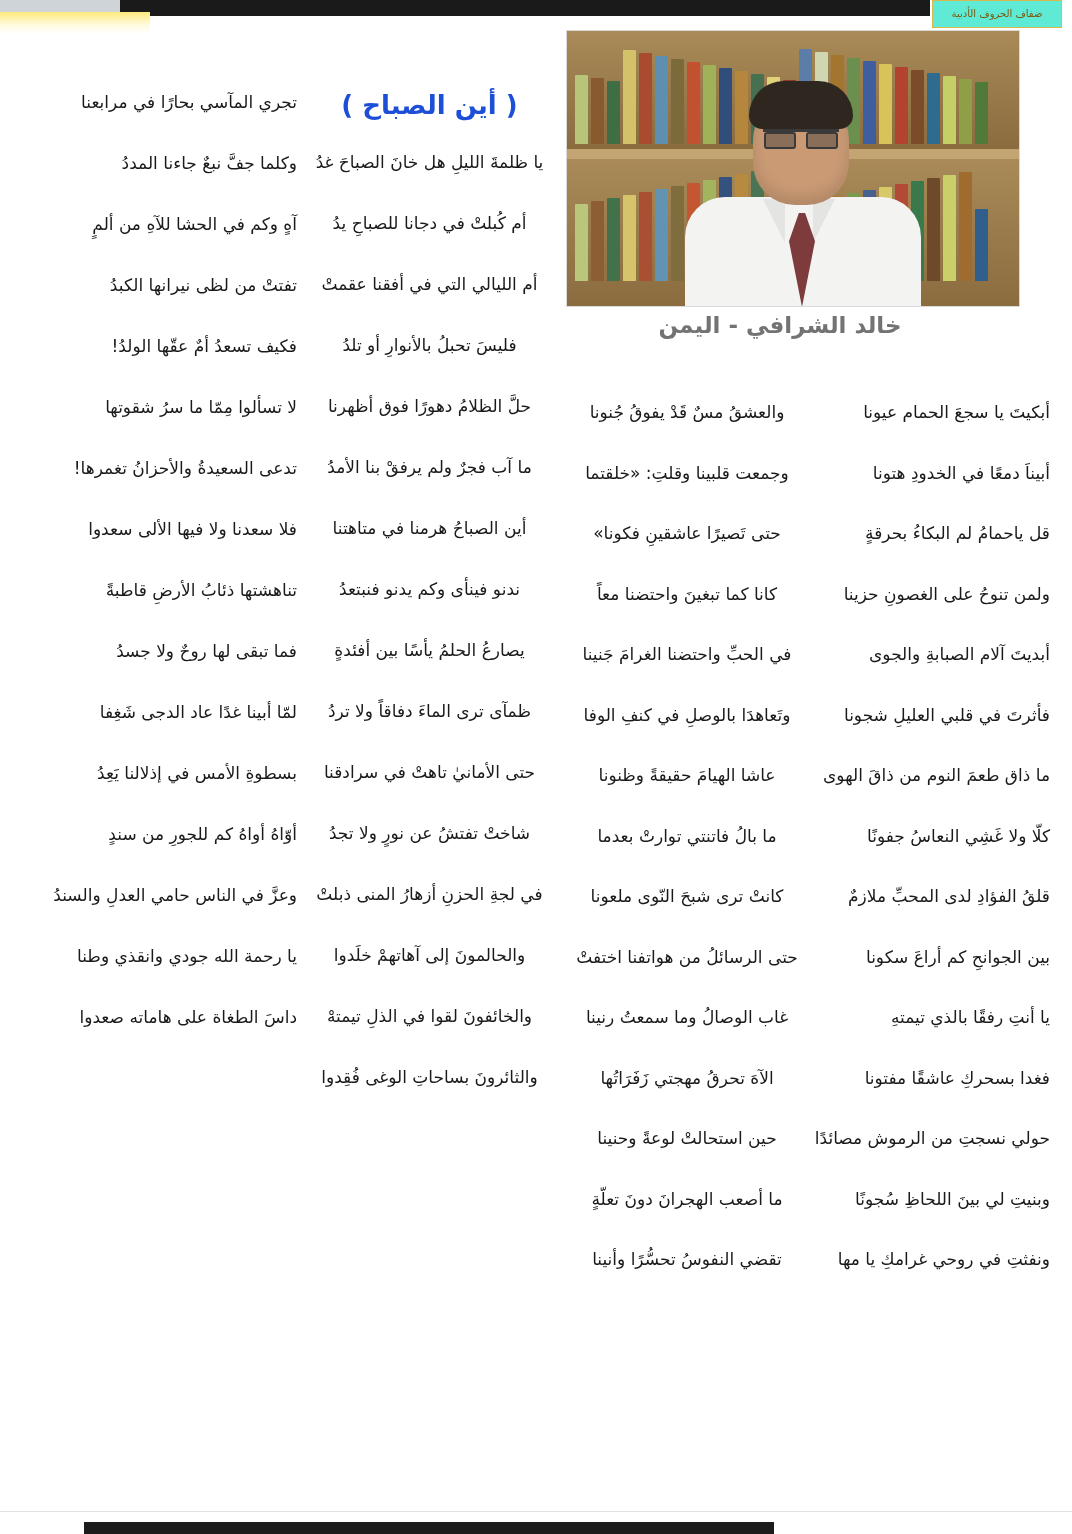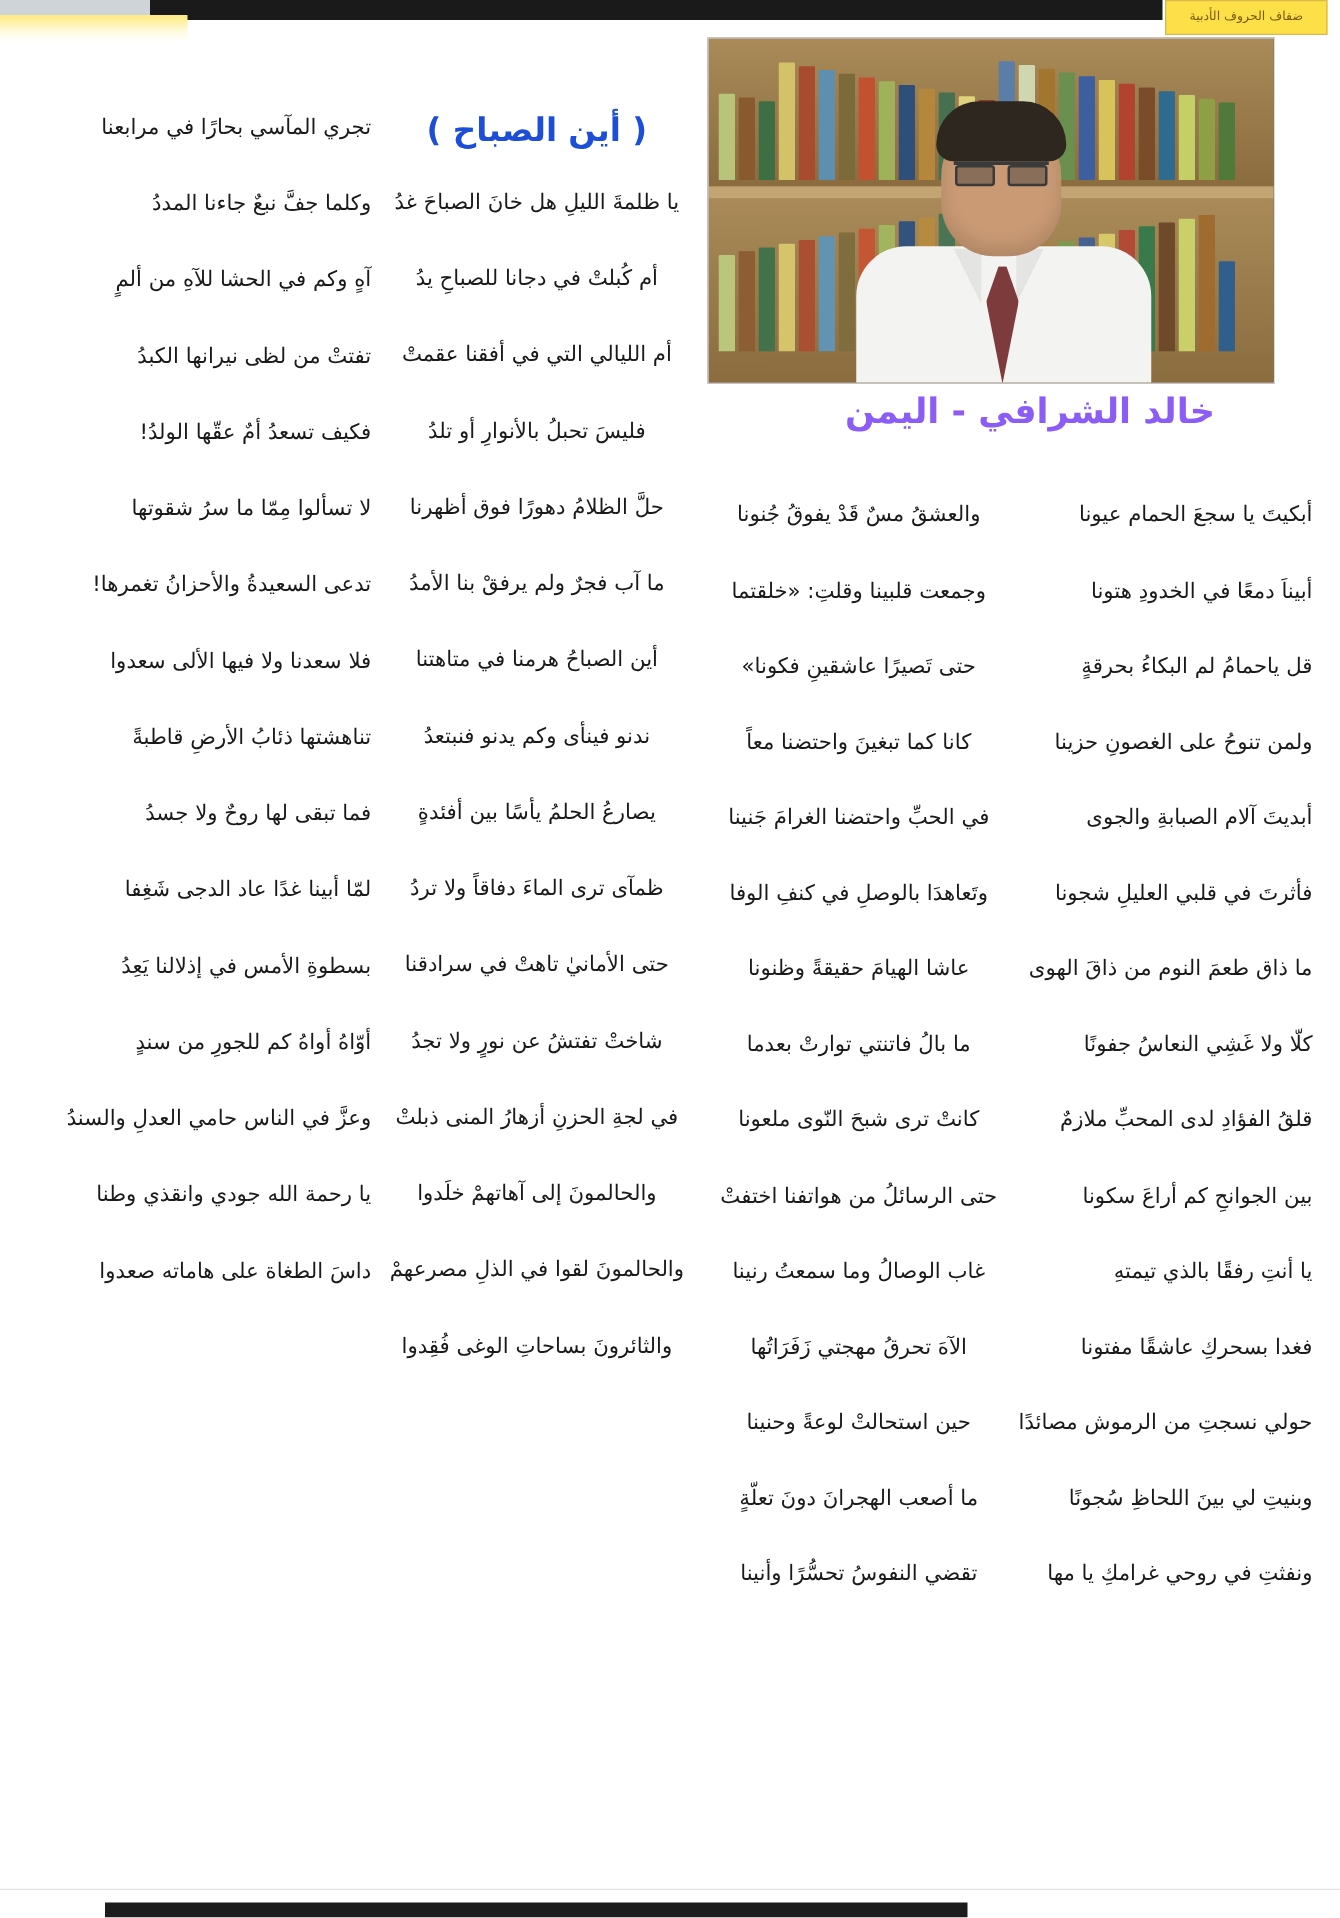--- a/index.html
+++ b/index.html
@@ -37,21 +37,21 @@
   .top-strip .yellow-fade {
     position: absolute;
     top: 12px; left: 0;
     width: 150px; height: 22px;
     background: linear-gradient(to bottom, #ffe97a 0%, #fffbe0 60%, #ffffff 100%);
   }
   .brand-badge {
     position: absolute;
     top: 0; right: 10px;
     width: 128px; height: 26px;
-    background: #fde047;
+    background: #5eead4;
     border: 1px solid #d8b94e;
     color: #7a5a10;
     font-size: 10px;
     text-align: center;
     line-height: 26px;
     letter-spacing: .5px;
   }
 
   
   .bottom-strip {
@@ -167,25 +167,25 @@
   }
   .neck {
     position: absolute;
     left: 206px; top: 156px;
     width: 56px; height: 30px;
     background: #b9875f;
   }
 
   .photo-caption {
     position: absolute;
-    top: 312px; left: 598px;
+    top: 312px; left: 554px;
     width: 452px;
     text-align: center;
-    color: #8b5cf6;
-    font-size: 28px;
+    color: #737373;
+    font-size: 23px;
     font-weight: bold;
   }
 
   
   .poem {
     position: absolute;
     direction: rtl;
   }
   .poem .title {
     color: #1d4ed8;
@@ -359,21 +359,21 @@
       <div class="line">حلَّ الظلامُ دهورًا فوق أظهرنا</div>
       <div class="line">ما آب فجرٌ ولم يرفقْ بنا الأمدُ</div>
       <div class="line">أين الصباحُ هرمنا في متاهتنا</div>
       <div class="line">ندنو فينأى وكم يدنو فنبتعدُ</div>
       <div class="line">يصارعُ الحلمُ يأسًا بين أفئدةٍ</div>
       <div class="line">ظمآى ترى الماءَ دفاقاً ولا تردُ</div>
       <div class="line">حتى الأمانيٰ تاهتْ في سرادقنا</div>
       <div class="line">شاختْ تفتشُ عن نورٍ ولا تجدُ</div>
       <div class="line">في لجةِ الحزنِ أزهارُ المنى ذبلتْ</div>
       <div class="line">والحالمونَ إلى آهاتهمْ خلَدوا</div>
-      <div class="line">والحالمونَ لقوا في الذلِ مصرعهمْ</div>
+      <div class="line">والخائفونَ لقوا في الذلِ تيمتهْ</div>
       <div class="line">والثائرونَ بساحاتِ الوغى فُقِدوا</div>
     </div>
 </div>
 
 <div class="poem" id="poem-left">
   <div>
       <div class="line">تجري المآسي بحارًا في مرابعنا</div>
       <div class="line">وكلما جفَّ نبعٌ جاءنا المددُ</div>
       <div class="line">آهٍ وكم في الحشا للآهِ من ألمٍ</div>
       <div class="line">تفتتْ من لظى نيرانها الكبدُ</div>

